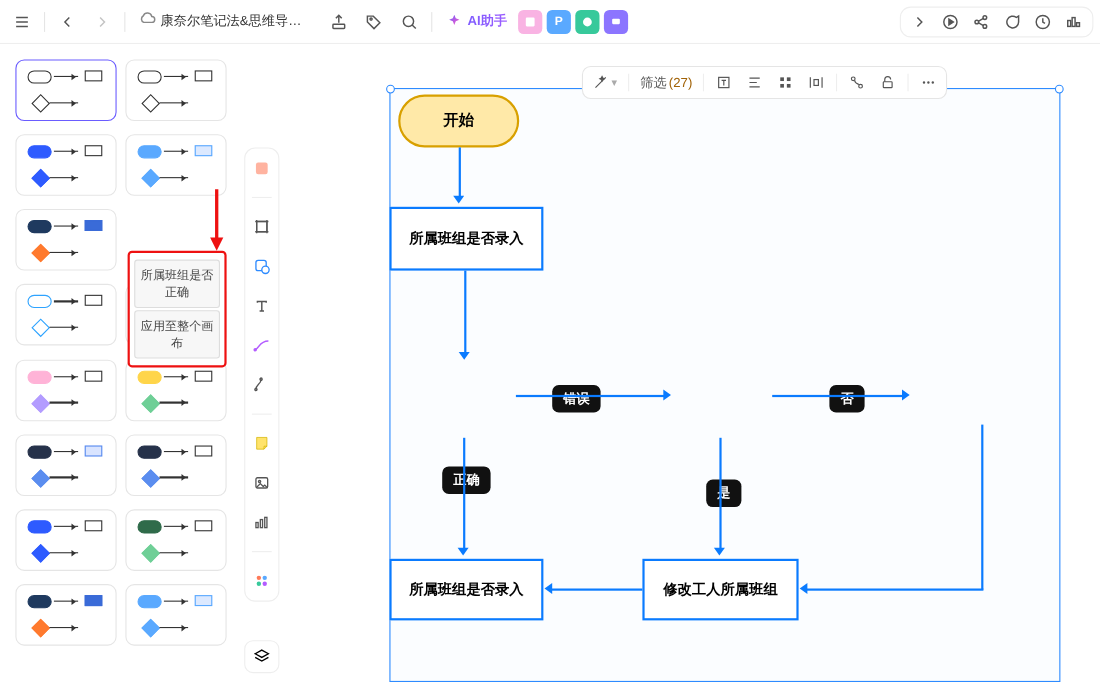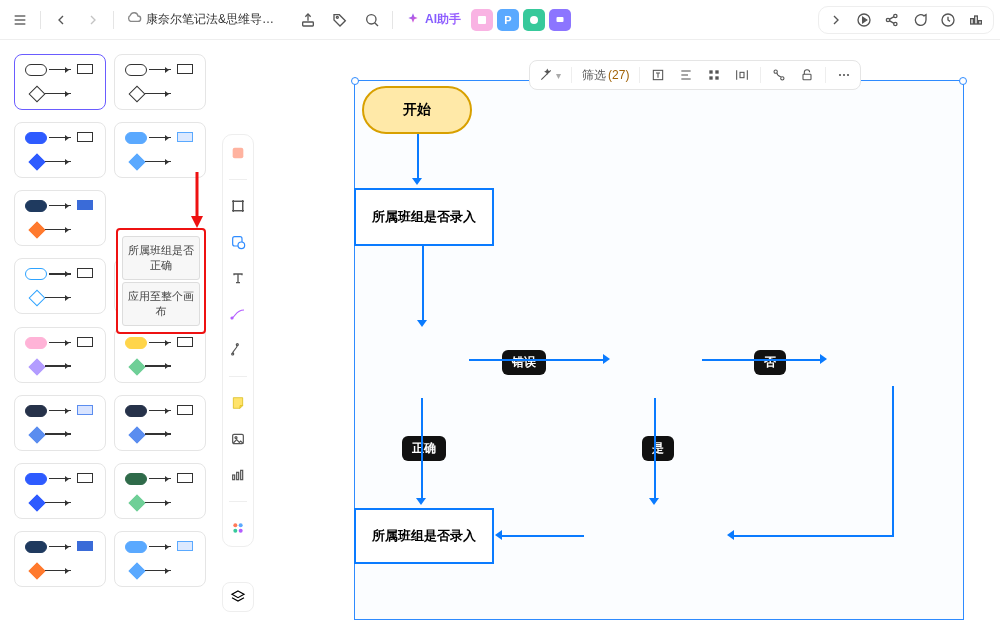--- a/index.html
+++ b/index.html
@@ -518,24 +518,27 @@
       <span>所属班组是否录入</span>
     </div>
 
 
 
 
   <div class="node-rect" style="left:90px;top:460px;width:140px;height:56px;">
       <span>所属班组是否录入</span>
     </div>
 
+  <div class="node-rect" style="left:320px;top:460px;width:142px;height:56px;">
+      <span>修改工人所属班组</span>
+    </div>
 
   <div class="pill" style="left:238px;top:302px;">错误</div>
   <div class="pill" style="left:490px;top:302px;">否</div>
-  <div class="pill" style="left:138px;top:388px;">正确</div>
+  <div class="pill" style="left:138px;top:376px;">正确</div>
   <div class="pill" style="left:378px;top:388px;">是</div>
 
   <div class="edge" style="left:153px;top:86px;width:2px;height:46px;"></div>
   <div class="arrowhead ah-down" style="left:148px;top:130px;"></div>
 
   <div class="edge" style="left:158px;top:198px;width:2px;height:76px;"></div>
   <div class="arrowhead ah-down" style="left:153px;top:272px;"></div>
 
   <div class="edge" style="left:205px;top:311px;height:2px;width:136px;"></div>
   <div class="arrowhead ah-right" style="left:339px;top:306px;"></div>

